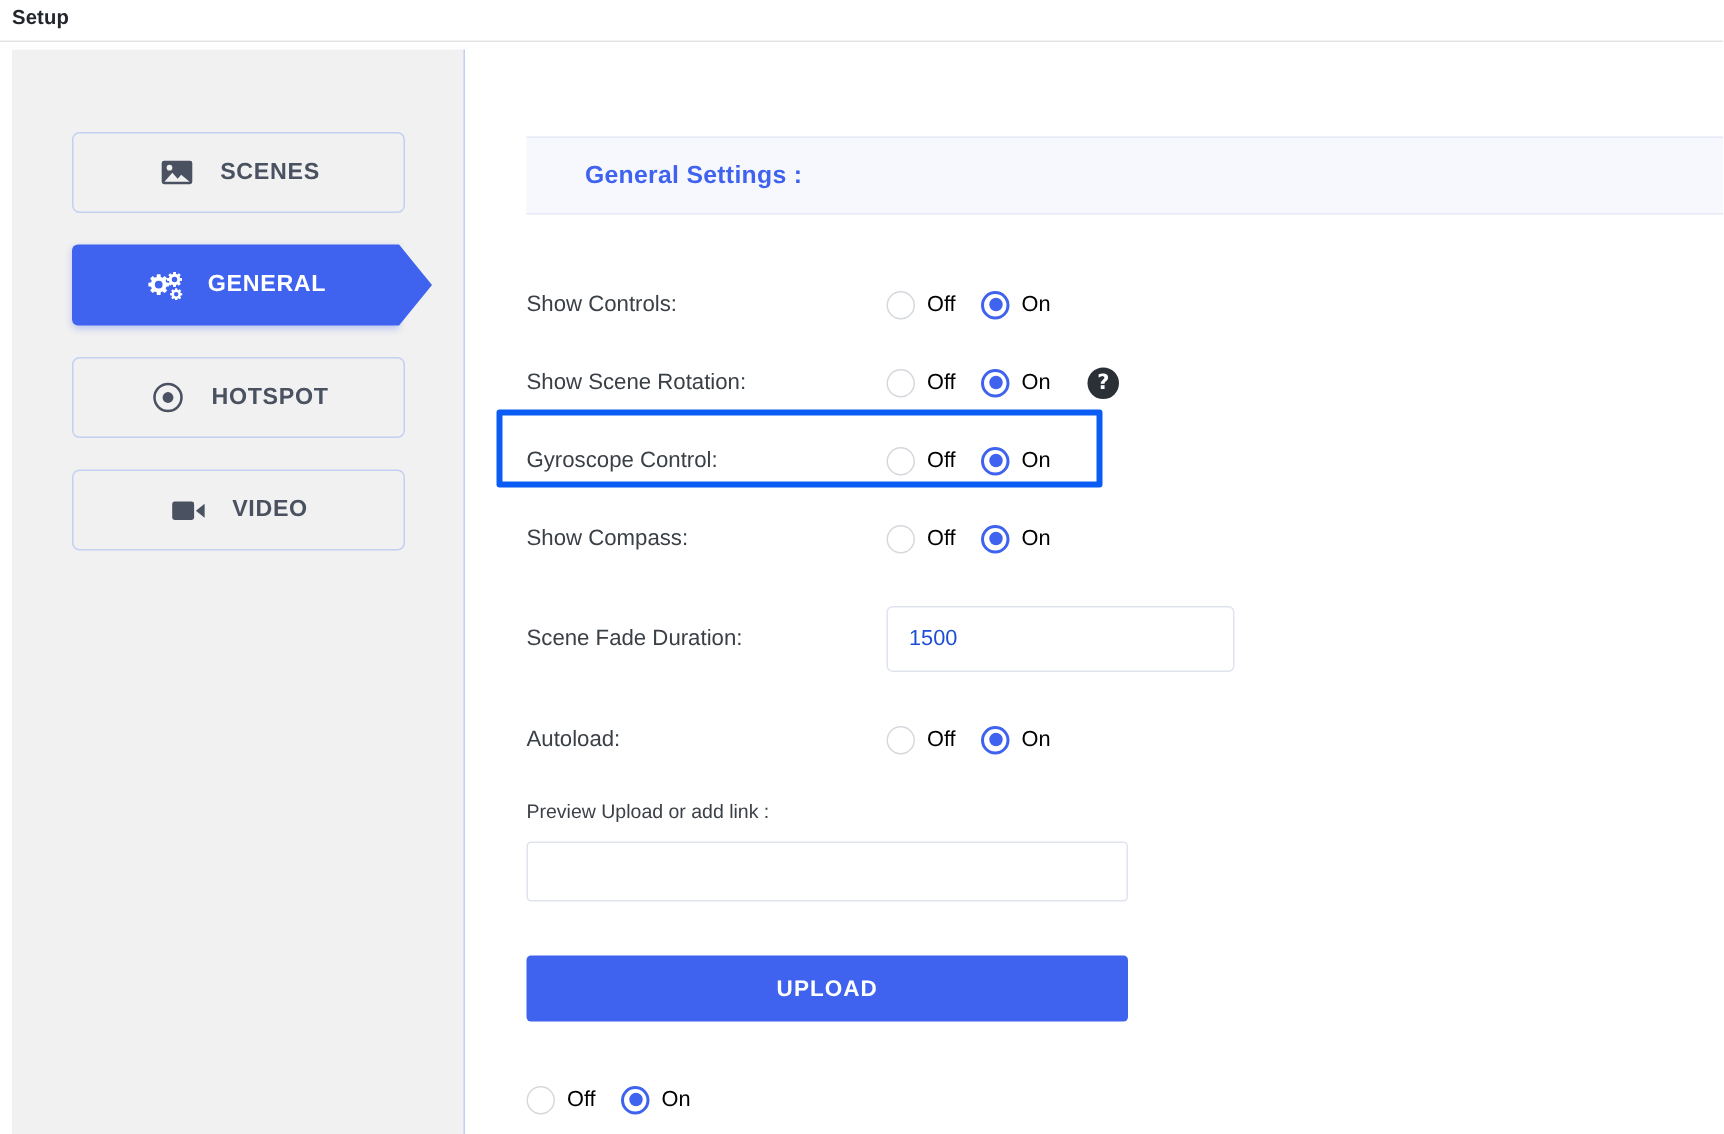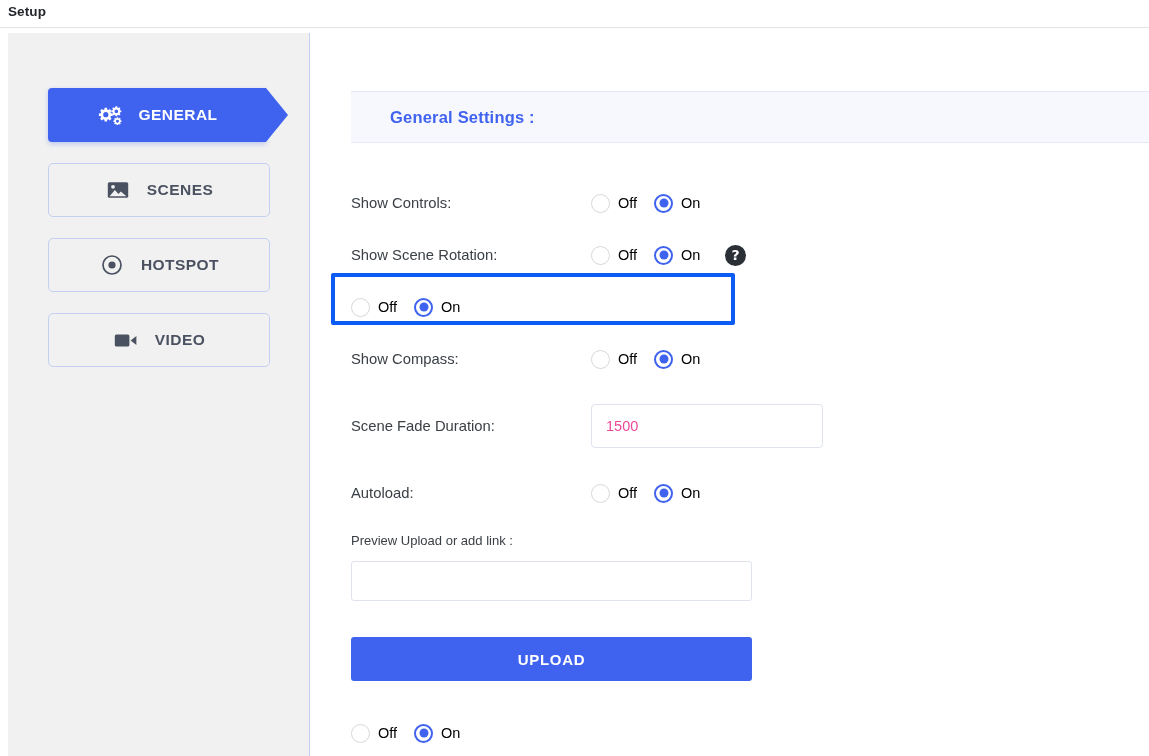--- a/index.html
+++ b/index.html
@@ -206,21 +206,21 @@
 
   
   .text-input {
     width: 232px;
     height: 44px;
     border: 1px solid #dfe3ee;
     border-radius: 4px;
     background: #ffffff;
     padding: 0 14px;
     font-size: 14.5px;
-    color: #ec4899;
+    color: #1d4ed8;
     font-family: "Liberation Sans", sans-serif;
     outline: none;
   }
 
   .field-block {
     position: relative;
     margin-top: 14px;
   }
   .field-caption {
     font-size: 13px;
@@ -275,44 +275,44 @@
 
 <div id="app">
 
   <div class="topbar">
     <div class="topbar-title">Setup</div>
   </div>
 
   <div class="sidebar">
     <div class="nav-list">
 
+      <div class="nav-item">
+        <span class="nav-icon">
+          <svg width="22" height="18" viewBox="0 0 22 18" fill="currentColor">
+            <rect x="0.8" y="1.2" width="20.4" height="15.6" rx="1.6"></rect>
+            <circle cx="6" cy="5.8" r="1.9" fill="#f1f1f1"></circle>
+            <path d="M2.6 15.2l5.3-6.1 3.5 4 2.4-2.6 5.6 4.7z" fill="#f1f1f1"></path>
+          </svg>
+        </span>
+        <span class="nav-label">SCENES</span>
+      </div>
+
       <div class="nav-item active">
         <span class="nav-icon">
           <svg width="24" height="20" viewBox="0 0 24 20" fill="currentColor">
             <path d="M9.2 4.6l-.2-1.8H6.6l-.2 1.8-1.2.5-1.4-1.1-1.7 1.7 1.1 1.4-.5 1.2-1.8.2v2.4l1.8.2.5 1.2-1.1 1.4 1.7 1.7 1.4-1.1 1.2.5.2 1.8H9l.2-1.8 1.2-.5 1.4 1.1 1.7-1.7-1.1-1.4.5-1.2 1.8-.2V8.5l-1.8-.2-.5-1.2 1.1-1.4-1.7-1.7-1.4 1.1-1.2-.5zM7.8 12.3a2.6 2.6 0 110-5.2 2.6 2.6 0 010 5.2z"></path>
             <path d="M19.4 2.6l-.15-1.3h-1.8l-.15 1.3-.85.35-1-.8-1.25 1.25.8 1-.35.85-1.3.15v1.8l1.3.15.35.85-.8 1 1.25 1.25 1-.8.85.35.15 1.3h1.8l.15-1.3.85-.35 1 .8 1.25-1.25-.8-1 .35-.85 1.3-.15v-1.8l-1.3-.15-.35-.85.8-1-1.25-1.25-1 .8-.85-.35zm-1.05 5.55a1.85 1.85 0 110-3.7 1.85 1.85 0 010 3.7z"></path>
             <path d="M20.3 13.2l-.12-1.05h-1.45l-.12 1.05-.68.28-.8-.64-1.02 1.02.64.8-.28.68-1.05.12v1.45l1.05.12.28.68-.64.8 1.02 1.02.8-.64.68.28.12 1.05h1.45l.12-1.05.68-.28.8.64 1.02-1.02-.64-.8.28-.68 1.05-.12v-1.45l-1.05-.12-.28-.68.64-.8-1.02-1.02-.8.64-.68-.28zm-.84 4.44a1.49 1.49 0 110-2.98 1.49 1.49 0 010 2.98z"></path>
           </svg>
         </span>
         <span class="nav-label">GENERAL</span>
       </div>
 
       <div class="nav-item">
         <span class="nav-icon">
-          <svg width="22" height="18" viewBox="0 0 22 18" fill="currentColor">
-            <rect x="0.8" y="1.2" width="20.4" height="15.6" rx="1.6"></rect>
-            <circle cx="6" cy="5.8" r="1.9" fill="#f1f1f1"></circle>
-            <path d="M2.6 15.2l5.3-6.1 3.5 4 2.4-2.6 5.6 4.7z" fill="#f1f1f1"></path>
-          </svg>
-        </span>
-        <span class="nav-label">SCENES</span>
-      </div>
-
-      <div class="nav-item">
-        <span class="nav-icon">
           <svg width="22" height="22" viewBox="0 0 22 22" fill="none">
             <circle cx="11" cy="11" r="9" stroke="currentColor" stroke-width="1.7"></circle>
             <circle cx="11" cy="11" r="3.6" fill="currentColor"></circle>
           </svg>
         </span>
         <span class="nav-label">HOTSPOT</span>
       </div>
 
       <div class="nav-item">
         <span class="nav-icon">
@@ -359,20 +359,21 @@
           </span>
           <span class="radio-opt opt-on">
             <span class="radio-dot checked"></span>
             <span class="radio-text">On</span>
           </span>
         </span>
         <span class="help-icon">?</span>
       </div>
 
       <div class="row">
+        <span class="row-label">Gyroscope Control:</span>
         <span class="toggle-group">
           <span class="radio-opt opt-off">
             <span class="radio-dot"></span>
             <span class="radio-text">Off</span>
           </span>
           <span class="radio-opt opt-on">
             <span class="radio-dot checked"></span>
             <span class="radio-text">On</span>
           </span>
         </span>

